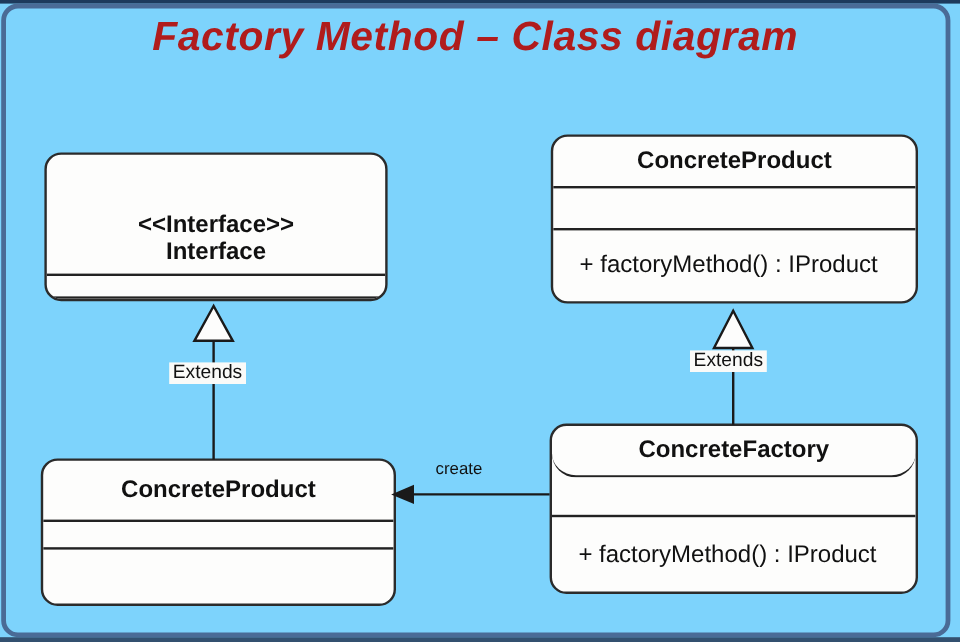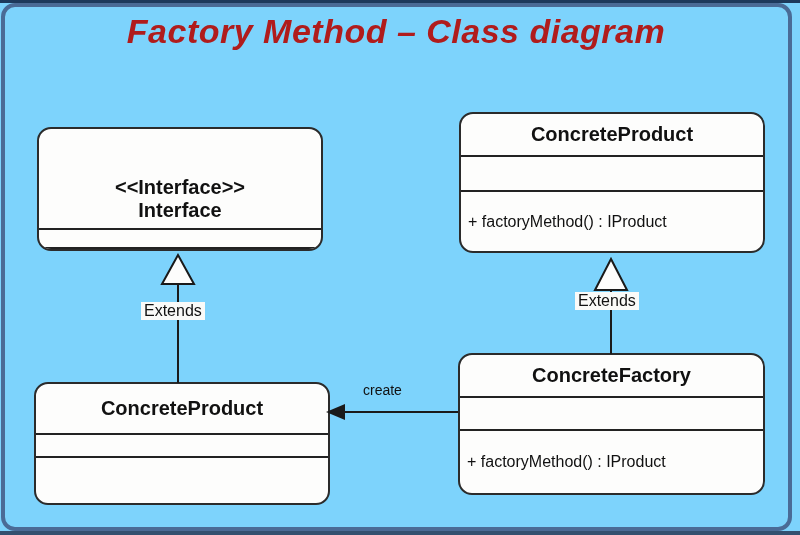--- a/index.html
+++ b/index.html
@@ -61,38 +61,38 @@
     font-weight: bold;
     font-size: 20px;
     line-height: 23px;
     text-align: center;
   }
   .cmp.mid { border-bottom: 2px solid #222; }
   .cmp.bot {
     flex: 1;
     display: flex;
     align-items: center;
-    padding-left: 7px;
-    font-size: 16px;
+    padding-left: 22px;
+    font-size: 20px;
     white-space: nowrap;
   }
   #box-iproduct        { left: 37px;  top: 127px; width: 286px; height: 124px; }
   #box-iproduct .header { height: 71px; margin-top: 42px; }
   #box-iproduct .mid    { height: 23px; }
 
   #box-abstract-factory { left: 459px; top: 112px; width: 306px; height: 141px; }
   #box-abstract-factory .header { height: 43px; }
   #box-abstract-factory .mid    { height: 35px; }
 
   #box-concrete-product { left: 34px;  top: 382px; width: 296px; height: 123px; }
   #box-concrete-product .header { height: 51px; }
   #box-concrete-product .mid    { height: 23px; }
 
   #box-concrete-factory { left: 458px; top: 353px; width: 307px; height: 142px; }
-  #box-concrete-factory .header { height: 43px; }
+  #box-concrete-factory .header { height: 43px; border-radius: 20px; }
   #box-concrete-factory .mid    { height: 33px; }
 
   
   svg.arrows {
     position: absolute;
     left: 0; top: 0;
     width: 800px; height: 535px;
     pointer-events: none;
   }
   

